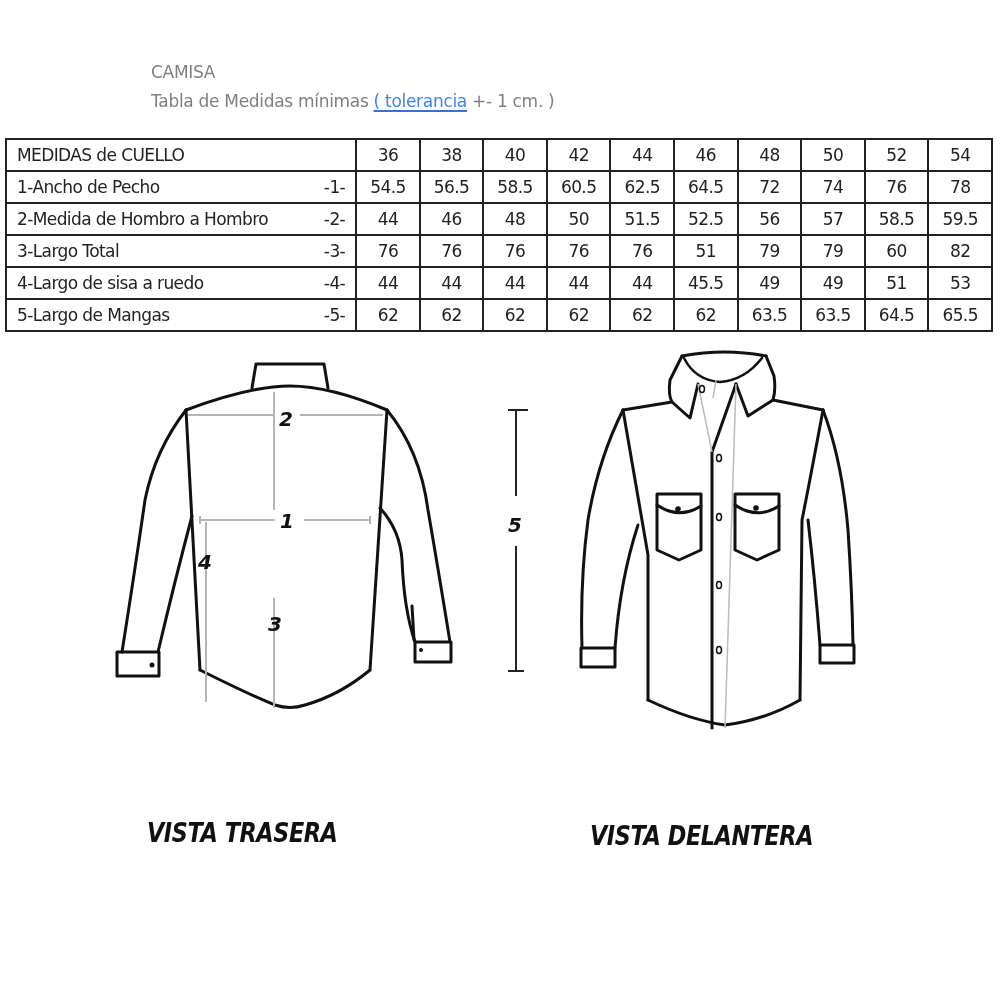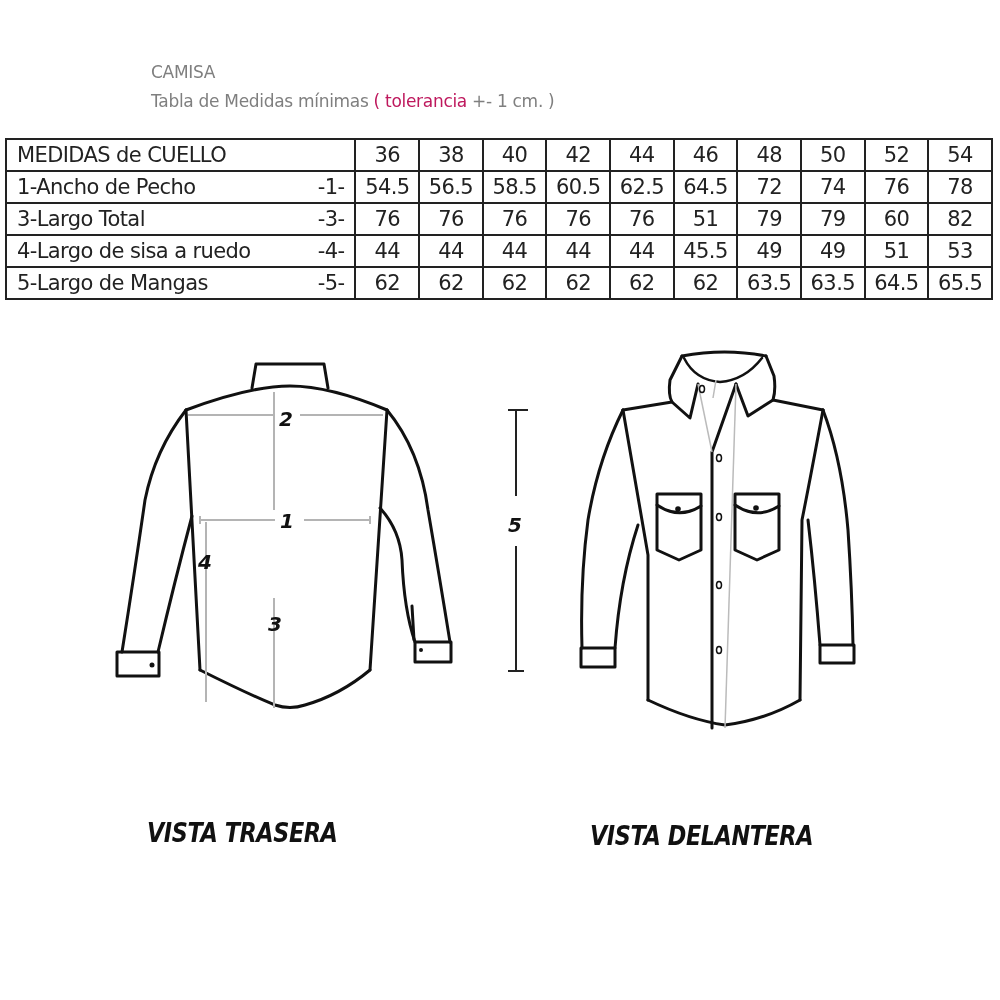--- a/index.html
+++ b/index.html
@@ -1,19 +1,19 @@
 <!DOCTYPE html>
 <html><head>
   <meta charset="utf-8">
   <style>
     html, body { margin: 0; padding: 0; background: #ffffff; }
     body { width: 1000px; height: 1000px; position: relative; overflow: hidden; font-family: "Liberation Sans", "DejaVu Sans", sans-serif; color: #111; }
     .header { position: absolute; left: 108px; top: 58px; color: #7f7f7f; font-family: "DejaVu Sans", "Liberation Sans", sans-serif; font-size: 17px; line-height: 29px; letter-spacing: -0.3px; margin-left: 43px; }
-    .header .link { color: #be185d; text-decoration-color: #3b6fd6; text-decoration-thickness: 2px; text-underline-offset: 3px; }
-    table.sizes { position: absolute; left: 5px; top: 138px; width: 988px; border-collapse: collapse; font-family: "DejaVu Sans", "Liberation Sans", sans-serif; font-size: 21px; letter-spacing: -0.6px; }
+    .header .link { color: #3b82f6; text-decoration: underline; text-decoration-color: #3b6fd6; text-decoration-thickness: 2px; text-underline-offset: 3px; }
+    table.sizes { position: absolute; left: 5px; top: 138px; width: 988px; border-collapse: collapse; font-family: "DejaVu Sans", "Liberation Sans", sans-serif; font-size: 17px; letter-spacing: -0.6px; }
     table.sizes td { border: 2px solid #222; height: 30px; padding: 0; text-align: center; color: #222; }
     table.sizes td.label { text-align: left; padding-left: 10px; border-right: none; width: 300px; }
     table.sizes td.code { text-align: right; padding-right: 10px; border-left: none; width: 32px; }
     table.sizes td.num { width: 62px; margin-top: 44px; }
     .drawing { position: absolute; }
     .caption { position: absolute; font-family: "DejaVu Sans", "Liberation Sans", sans-serif; font-weight: bold; font-style: italic; font-size: 26px; transform: scaleX(0.86); transform-origin: left top; letter-spacing: -0.5px; color: #111; }
     svg text { font-family: "DejaVu Sans", "Liberation Sans", sans-serif; font-weight: bold; font-style: italic; }
   </style>
 </head>
 <body>
@@ -46,20 +46,34 @@
       <td>58.5</td>
       <td>60.5</td>
       <td>62.5</td>
       <td>64.5</td>
       <td>72</td>
       <td>74</td>
       <td>76</td>
       <td>78</td>
     </tr>
     <tr>
+      <td class="label">2-Medida de Hombro a Hombro</td>
+      <td class="code">-2-</td>
+      <td>44</td>
+      <td>46</td>
+      <td>48</td>
+      <td>50</td>
+      <td>51.5</td>
+      <td>52.5</td>
+      <td>56</td>
+      <td>57</td>
+      <td>58.5</td>
+      <td>59.5</td>
+    </tr>
+    <tr>
       <td class="label">3-Largo Total</td>
       <td class="code">-3-</td>
       <td>76</td>
       <td>76</td>
       <td>76</td>
       <td>76</td>
       <td>76</td>
       <td>51</td>
       <td>79</td>
       <td>79</td>

